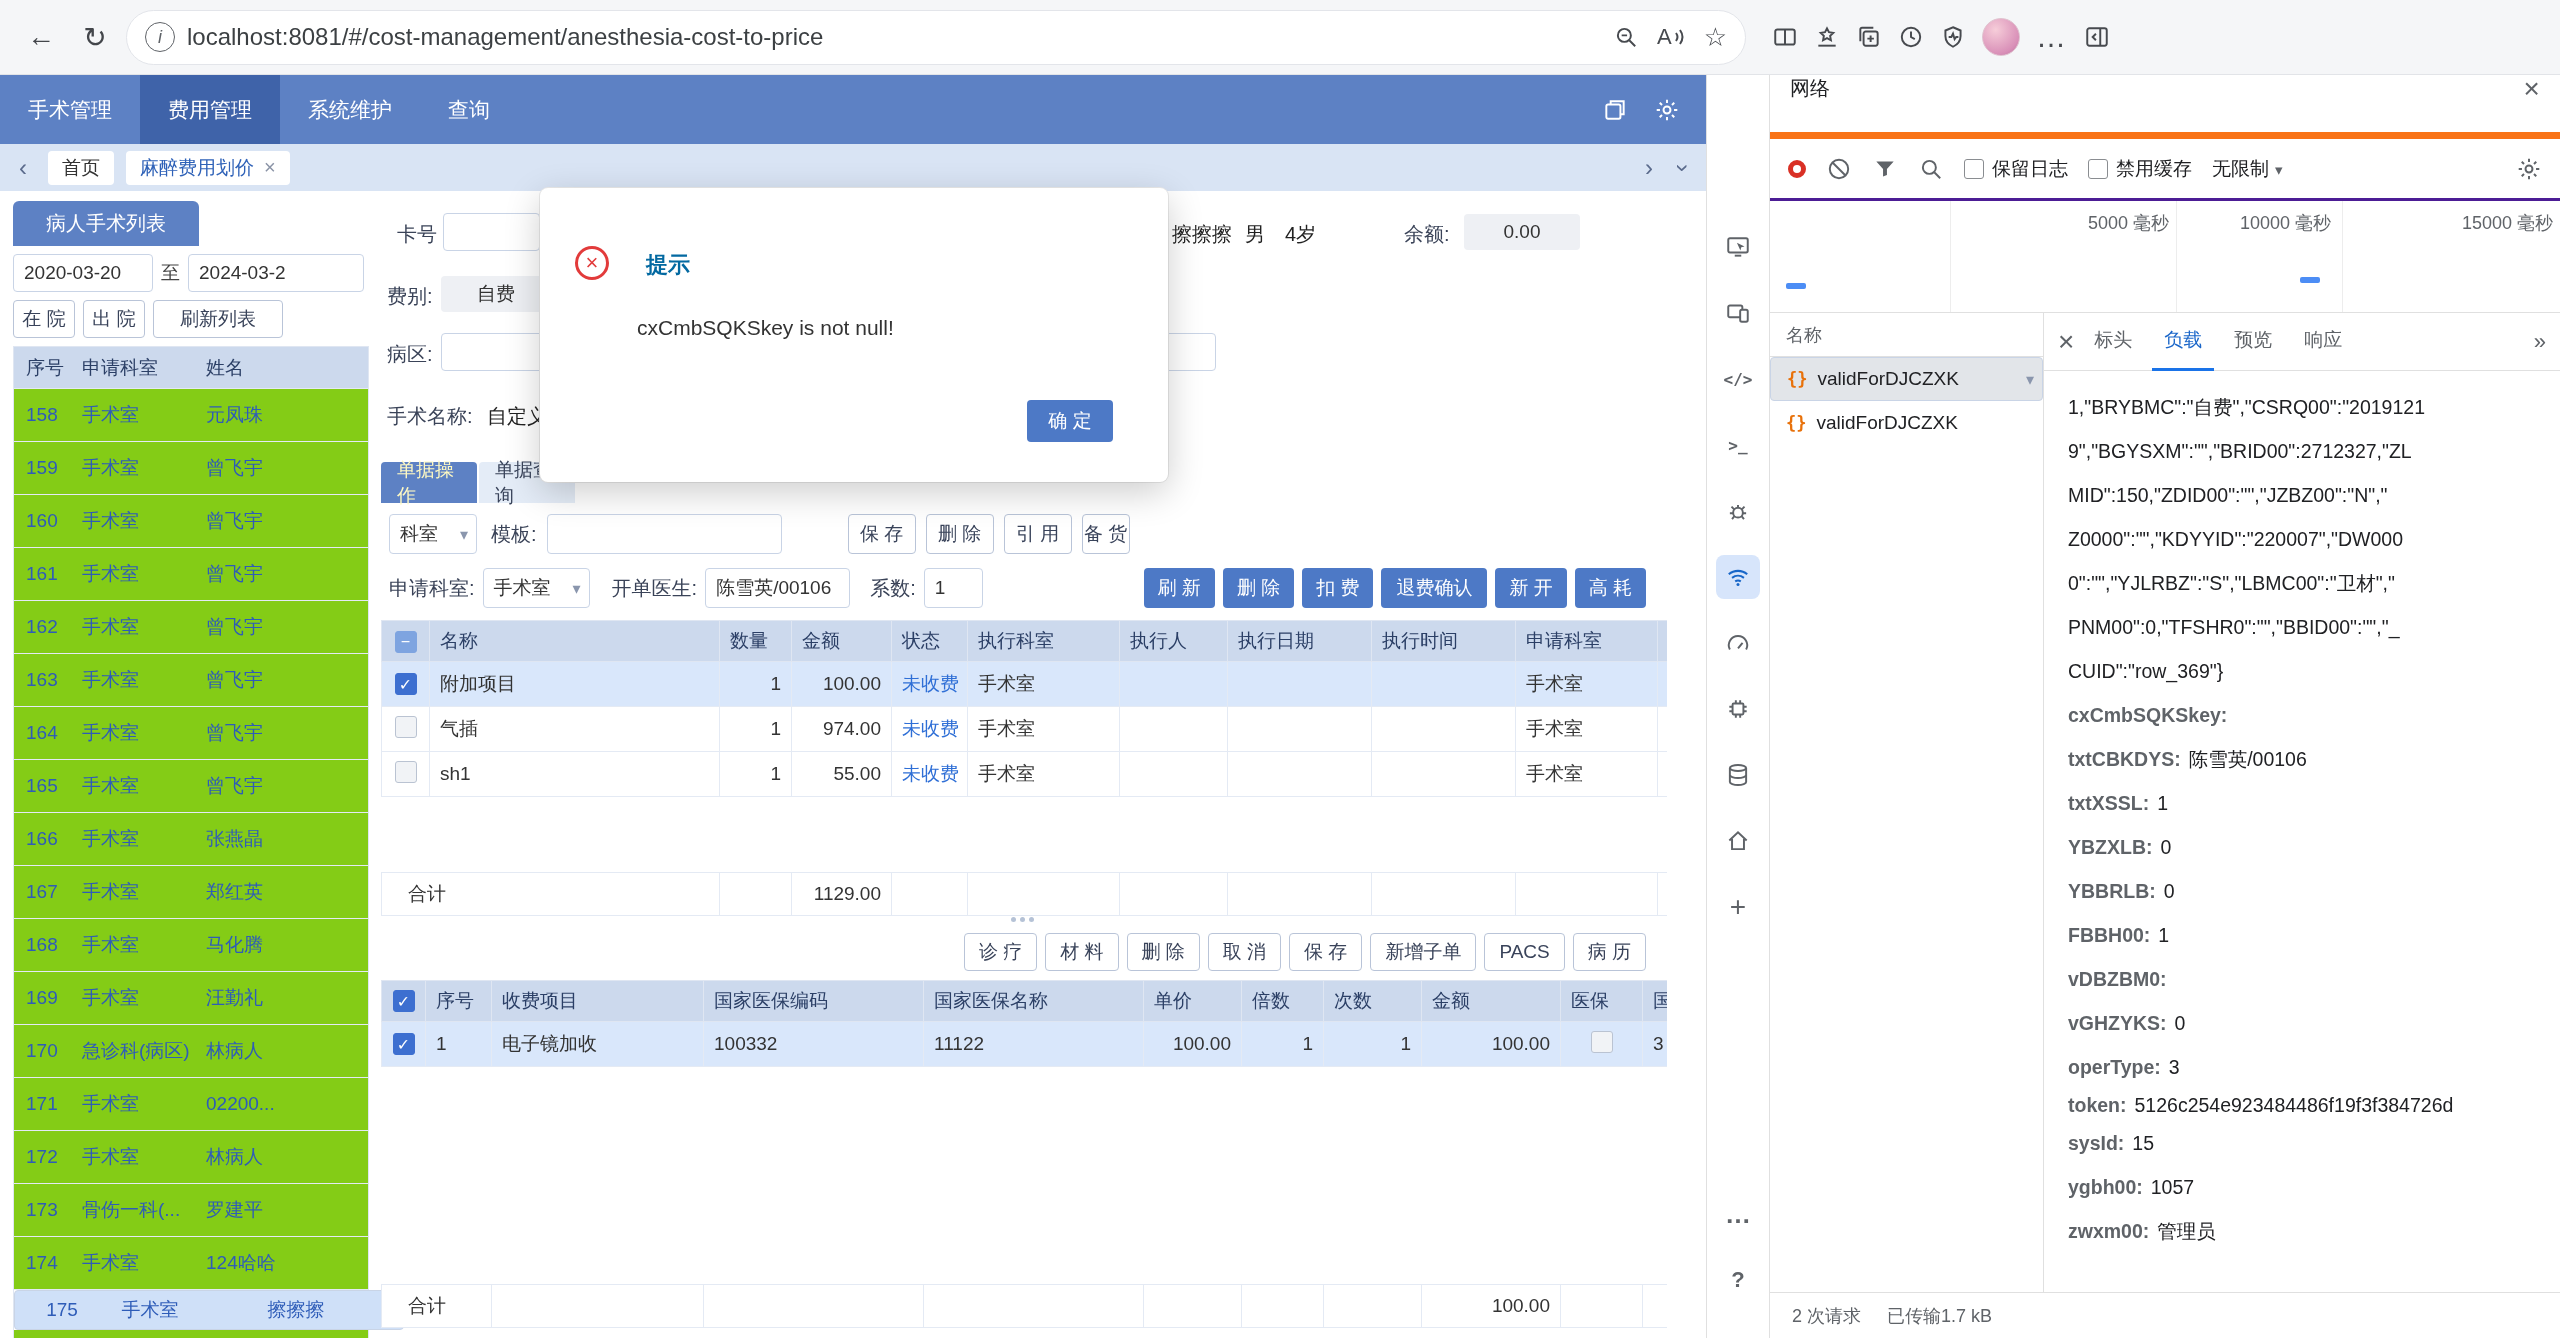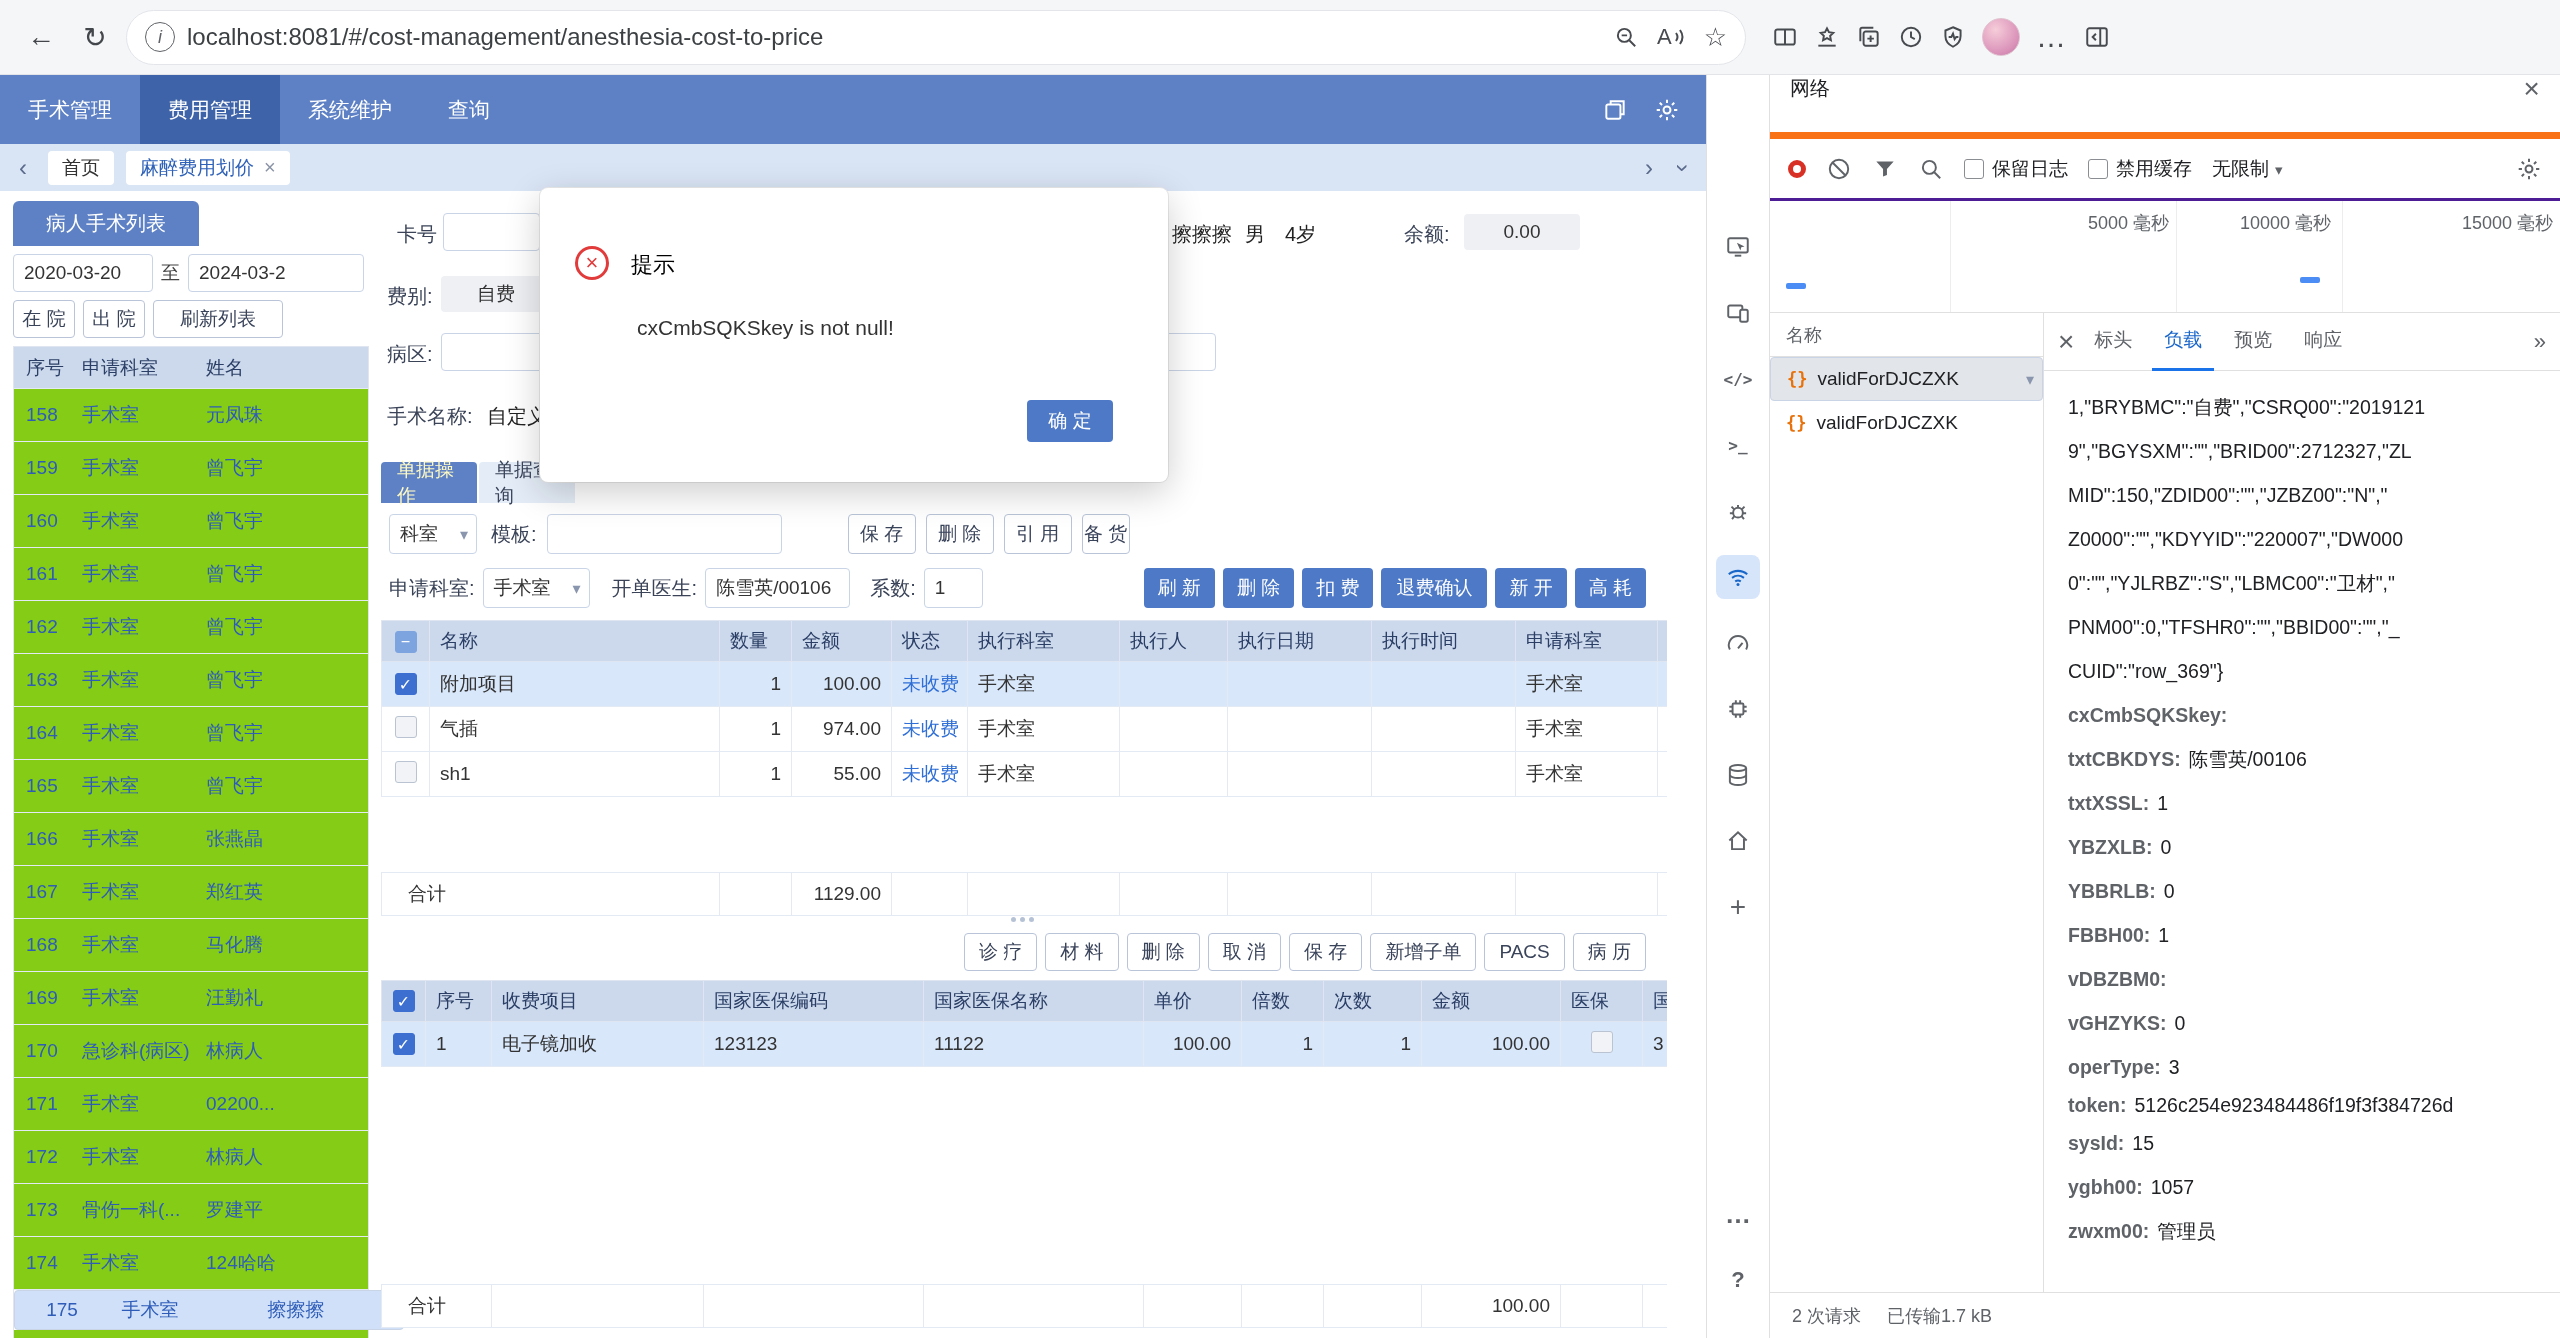--- a/index.html
+++ b/index.html
@@ -96,21 +96,21 @@
   .grid tr.filler td { border-left:none; border-right:none; height:76px; }
   .grid tr.total td { height:43px; background:#fff; }
   .twrap { position:absolute; overflow:hidden; }
   .splitter { position:absolute; width:46px; height:8px; display:flex; gap:4px; align-items:center; justify-content:center; }
   .splitter i { width:5px; height:5px; background:#b5c2d6; border-radius:50%; display:block; }
   .rowflex { position:absolute; display:flex; align-items:center; }
 
   
   .modal { position:absolute; left:540px; top:188px; width:628px; height:294px; background:#fff; border-radius:8px; box-shadow:0 10px 36px rgba(0,0,0,0.20), 0 0 0 1px #ececec; z-index:50; }
   .modal-icon { position:absolute; left:35px; top:58px; width:34px; height:34px; border:3px solid #e23b3b; border-radius:50%; color:#e23b3b; display:flex; align-items:center; justify-content:center; font-size:22px; }
-  .modal-title { position:absolute; left:91px; top:62px; font-size:22px; color:#000000; }
+  .modal-title { position:absolute; left:106px; top:62px; font-size:22px; color:#0369a1;font-weight:bold; }
   .modal-msg { position:absolute; left:97px; top:128px; font-size:21px; color:#333; }
   .modal-ok { position:absolute; left:487px; top:212px; width:86px; height:42px; }
 
   
   .dt-strip { width:64px; flex:0 0 auto; background:#fff; border-left:1px solid #e0e0e0; border-right:1px solid #e0e0e0; display:flex; flex-direction:column; align-items:center; padding-top:150px; padding-bottom:14px; }
   .sbtn { width:44px; height:44px; margin-bottom:22px; display:flex; align-items:center; justify-content:center; color:#5f6368; border-radius:8px; font-size:17px; font-weight:bold; }
   .sbtn.active { background:#d7e5fb; color:#1766c8; }
   .sbtn .tg { font-family:"DejaVu Sans Mono", monospace; font-size:16px; font-weight:bold; }
   .strip-spacer { flex:1 1 auto; }
   .glyph-plus::before { content:"+"; font-size:28px; font-weight:normal; }
@@ -569,21 +569,21 @@
                 <th>倍数</th>
                 <th>次数</th>
                 <th>金额</th>
                 <th>医保</th>
                 <th>国家</th>
               </tr>
               <tr class="checked">
                 <td class="ctr"><span class="cb on"></span></td>
                 <td>1</td>
                 <td>电子镜加收</td>
-                <td>123123</td>
+                <td>100332</td>
                 <td>11122</td>
                 <td class="num">100.00</td>
                 <td class="num">1</td>
                 <td class="num">1</td>
                 <td class="num">100.00</td>
                 <td class="ctr"><span class="cb dis"></span></td>
                 <td>3</td>
               </tr>
               <tr class="filler" style="height:218px">
                     <td colspan="11"></td>

